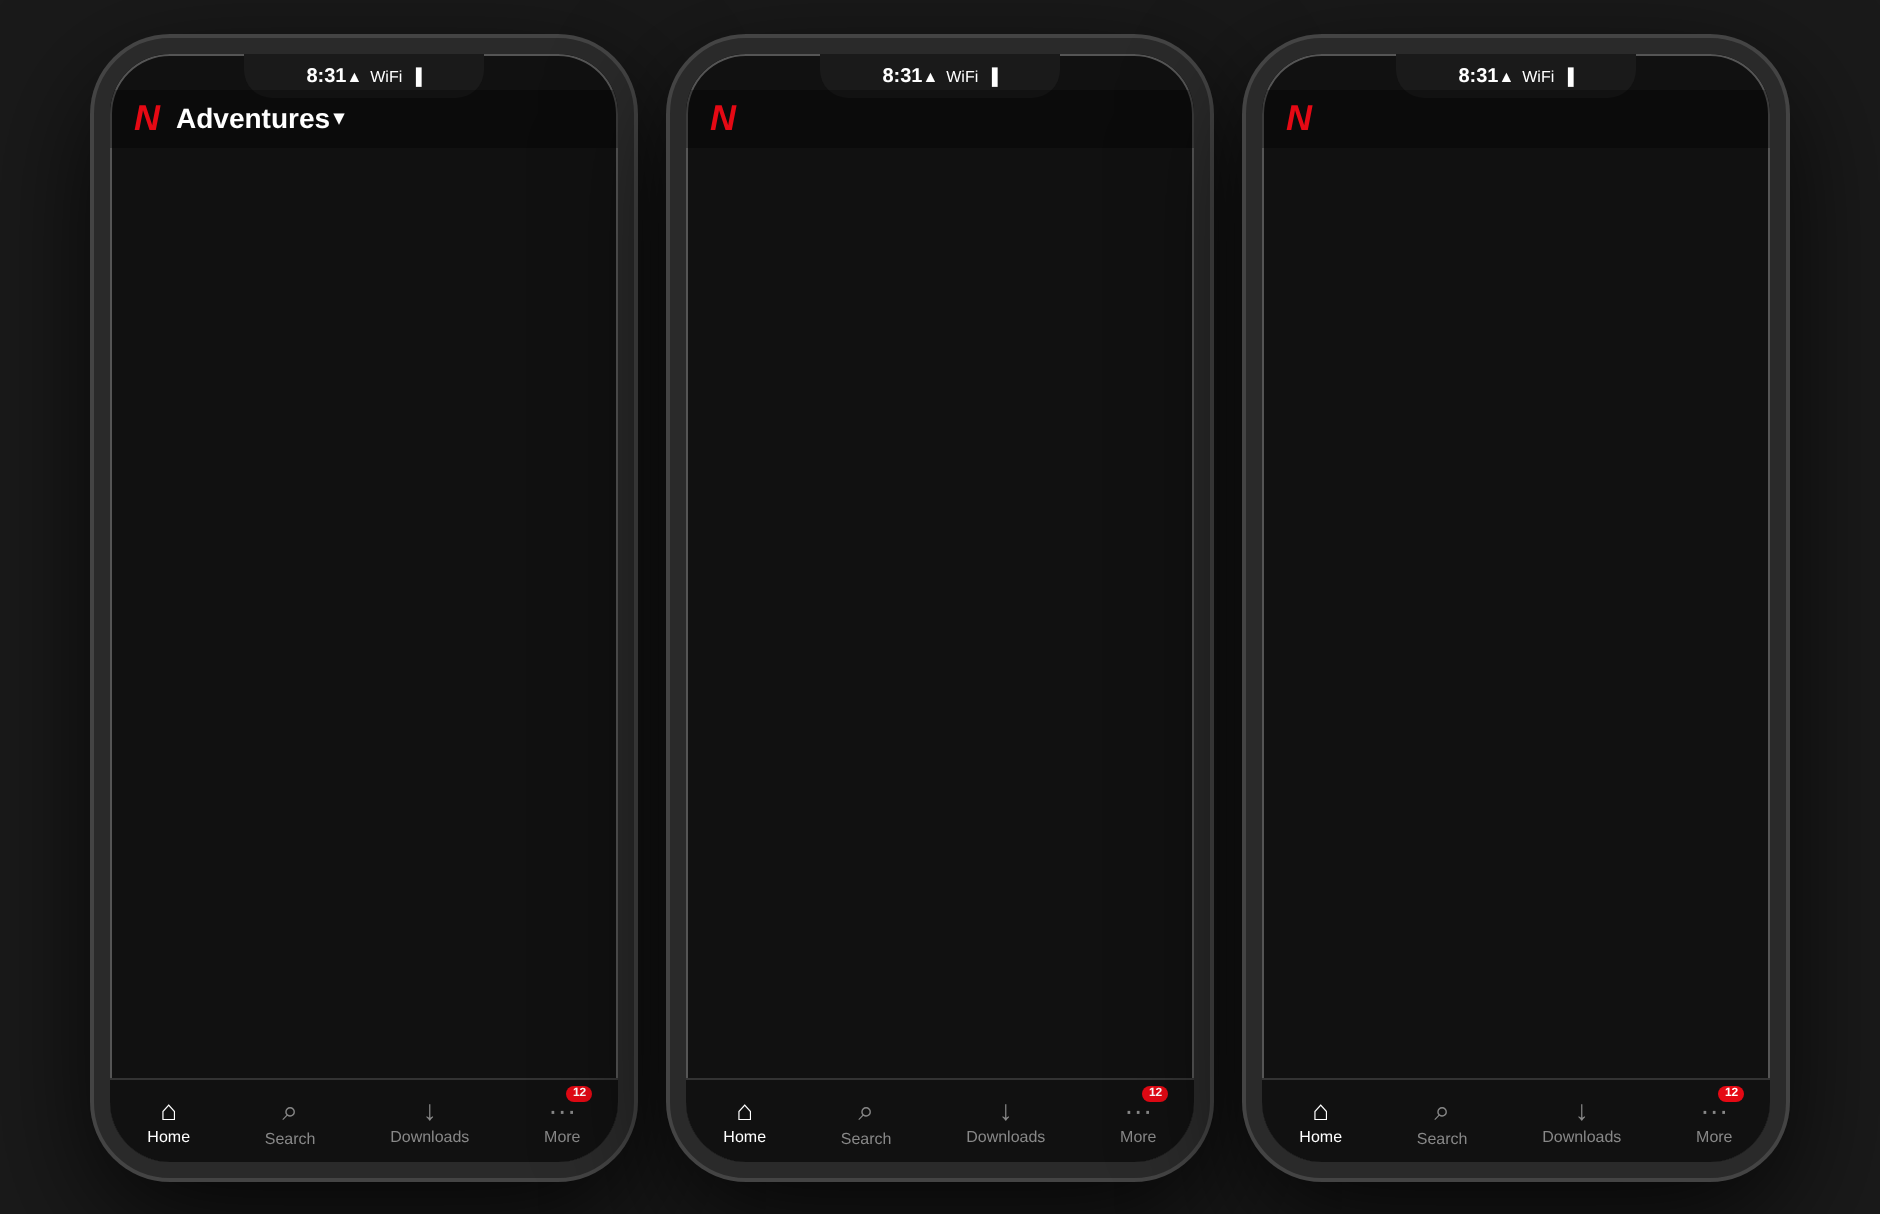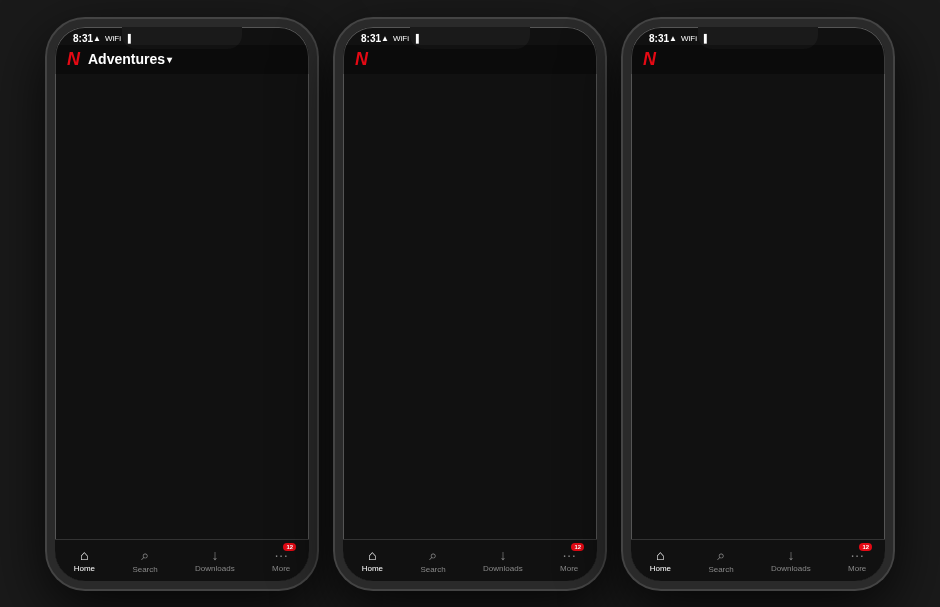--- a/index.html
+++ b/index.html
@@ -51,21 +51,21 @@
     .phone-screen {
       position: absolute;
       top: 8px; left: 8px; right: 8px; bottom: 8px;
       border-radius: 30px;
       overflow: hidden;
       background: #000;
     }
 
     .status-bar {
       display: flex;
-      justify-content: flex-start;
+      justify-content: center;
       align-items: center;
       padding: 6px 18px 2px;
       background: transparent;
       position: absolute;
       top: 0; left: 0; right: 0;
       z-index: 10;
     }
 
     .status-bar .time {
       font-size: 10px;

